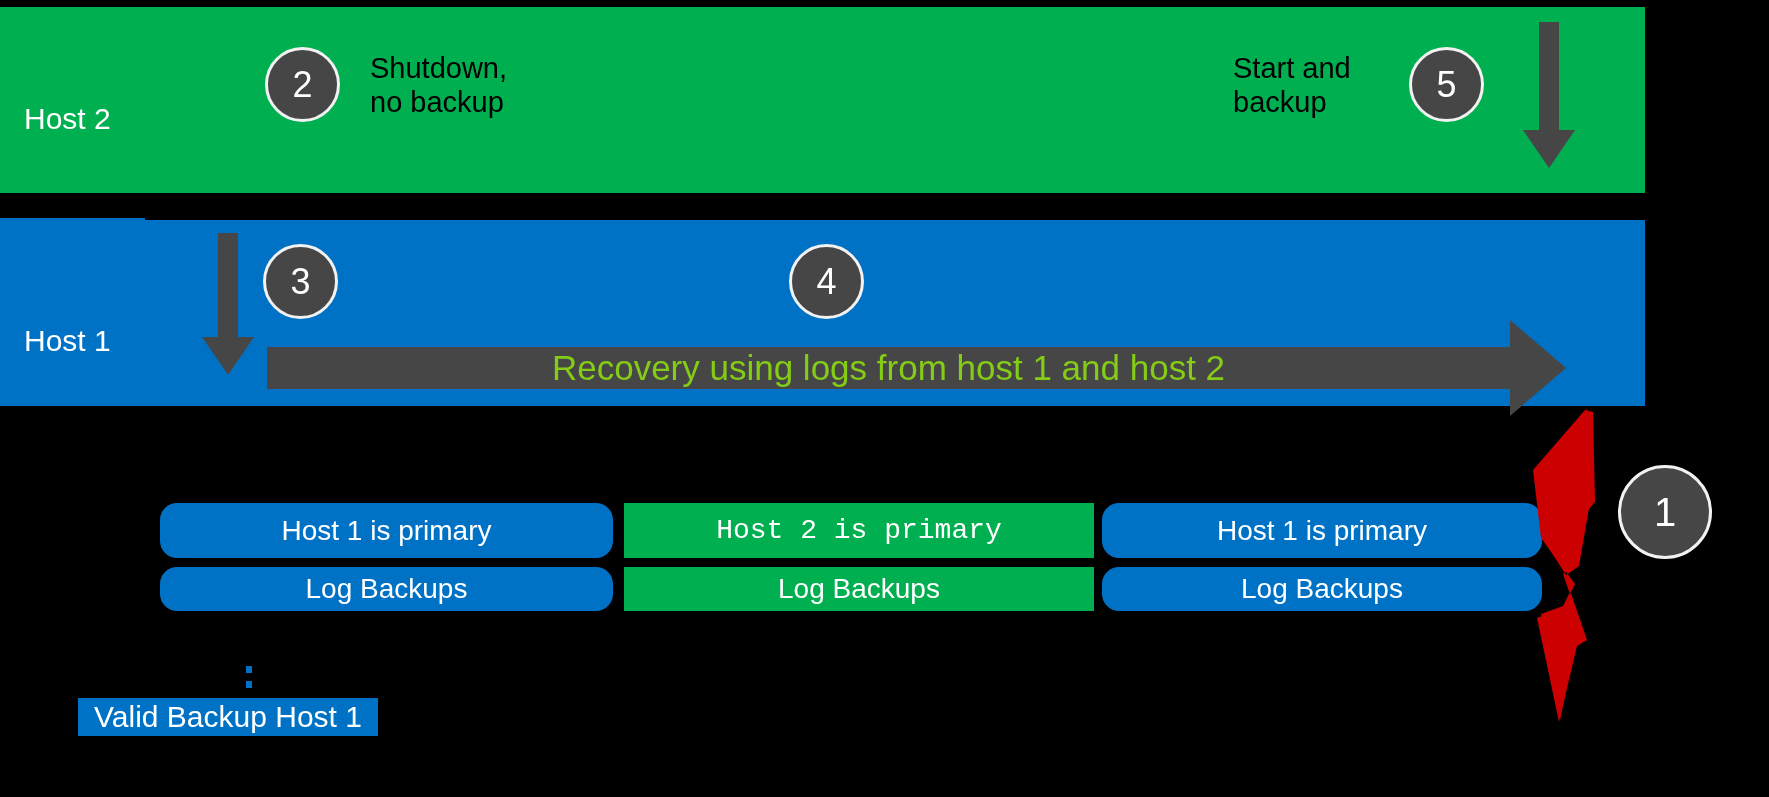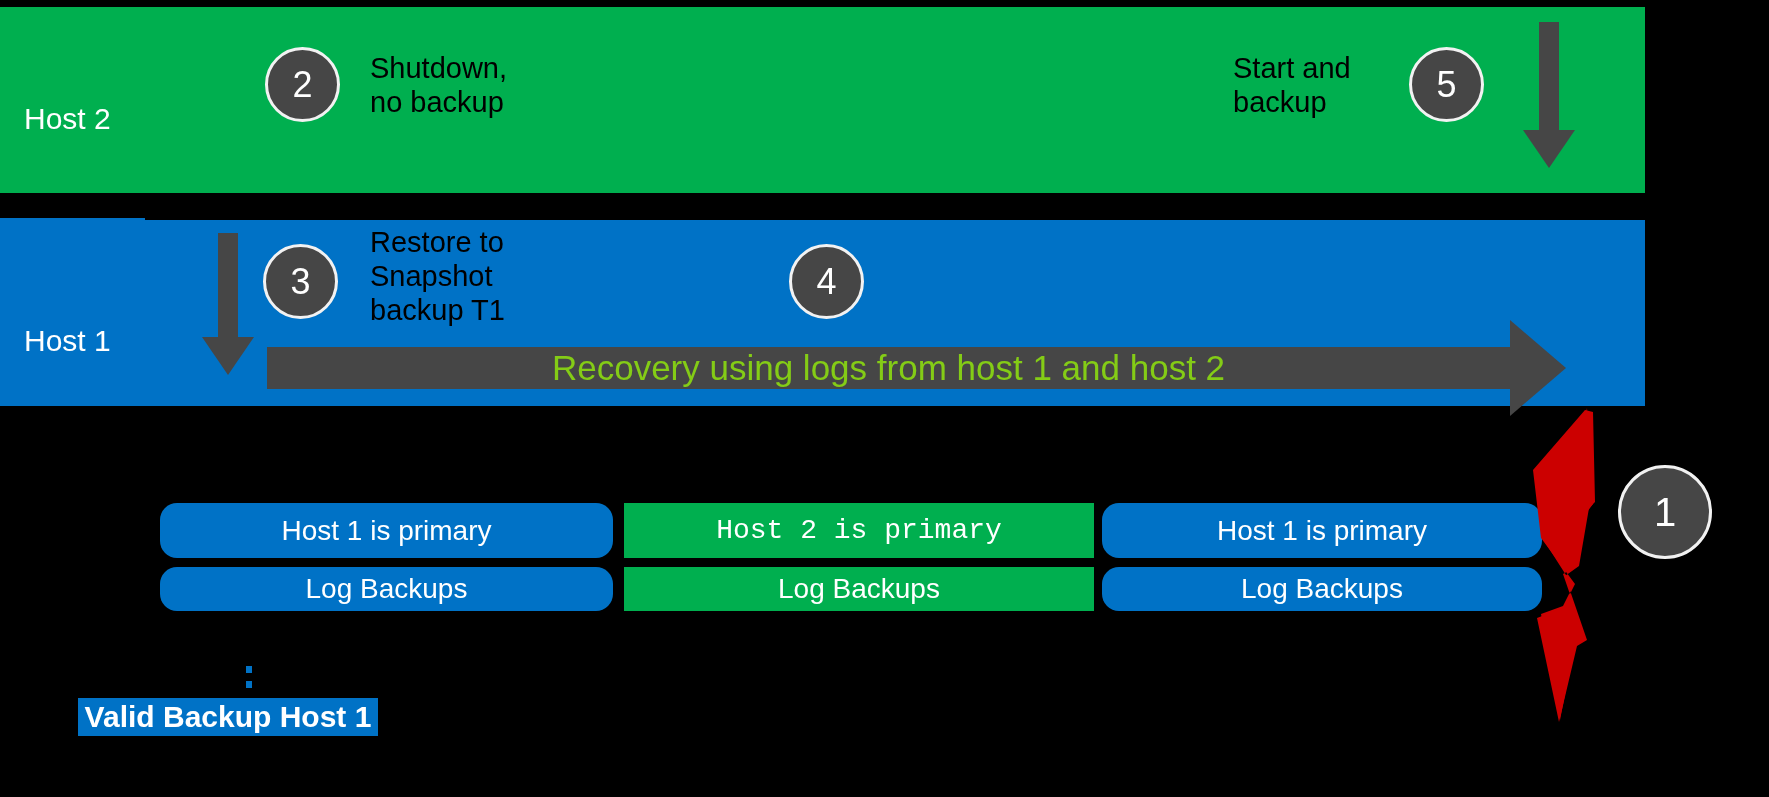--- a/index.html
+++ b/index.html
@@ -136,21 +136,20 @@
   .dot-a { left: 246px; top: 666px; }
   .dot-b { left: 246px; top: 681px; }
 
   .valid-backup {
     left: 78px; top: 698px; width: 300px; height: 38px;
     background: #0072C6;
     display: flex; align-items: center; justify-content: center;
     color: #FFFFFF;
     font-size: 30px;
     white-space: nowrap;
-    font-weight: bold;
   }
 
   
   .bolt { left: 1515px; top: 408px; width: 130px; height: 320px; }
 </style>
 </head>
 <body>
 
 <div id="canvas">
 
@@ -176,23 +175,20 @@
   <div class="abs lane lane-host1-left"></div>
   <div class="abs lane lane-host1-main"></div>
 
   <div class="host-label host1-label">Host 1</div>
 
   <div class="abs arrow-down-shaft ad1-shaft"></div>
   <div class="abs arrow-down-head ad1-head"></div>
 
   <div class="abs step-circle circle-3">3</div>
 
-  <div class="step-text text-restore">Restore to
-Snapshot
-backup T1</div>
 
   <div class="abs step-circle circle-4">4</div>
 
   <div class="abs recovery-bar">
     <span class="recovery-label">Recovery using logs from host 1 and host 2</span>
   </div>
   <div class="abs recovery-head"></div>
 
   <div class="abs seg seg-blue" style="left:160px; top:503px; width:453px; height:55px;">Host 1 is primary</div>
   <div class="abs seg seg-blue" style="left:160px; top:567px; width:453px; height:44px;">Log Backups</div>

